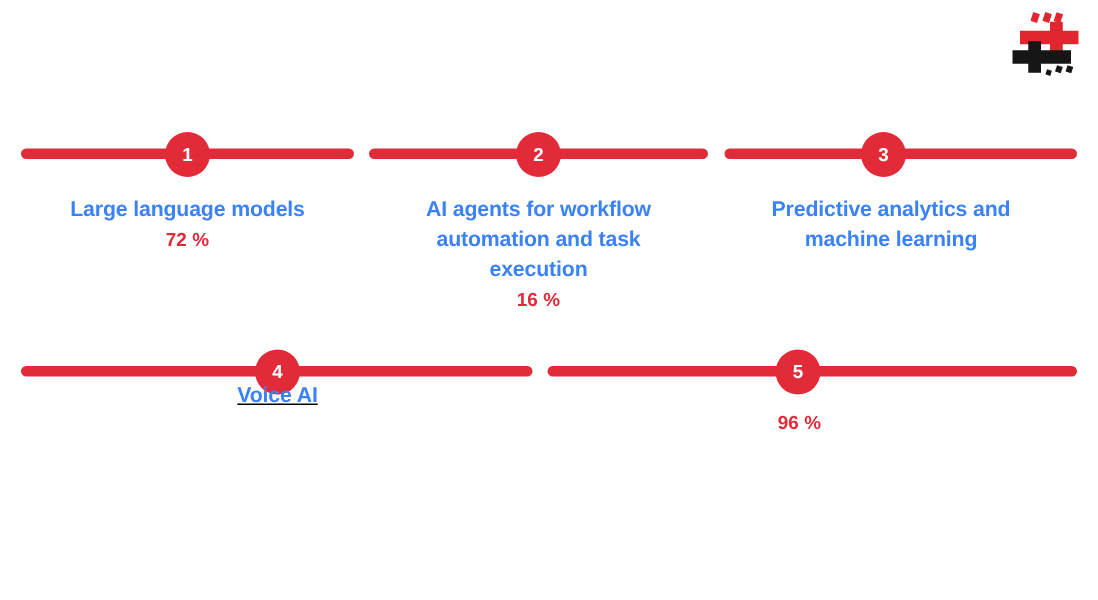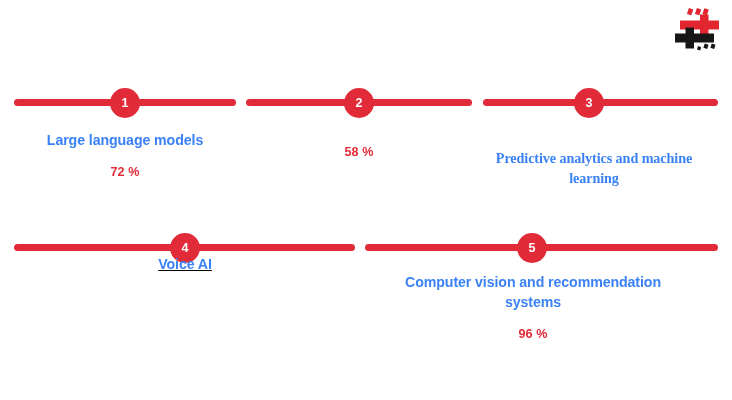--- a/index.html
+++ b/index.html
@@ -76,21 +76,21 @@
     font-weight: 700;
     color: #3b82f6;
     line-height: 1.42;
     letter-spacing: -0.1px;
   }
   .caption .pct {
     font-size: 12.6px;
     font-weight: 700;
     color: #e12b39;
     line-height: 1.5;
-    margin-top: 13px;
+    margin-top: 1px;
     letter-spacing: 0.1px;
   }
 </style>
 </head>
 <body>
 
 <div class="stage">
 
   <div class="logo">
     <svg width="48" height="46" viewBox="0 0 48 46">
@@ -120,38 +120,38 @@
     <div class="track" style="left:483px; width:235px;"></div>
     <div class="knob" style="left:574px;">3</div>
   </div>
 
   <div class="caption" style="left:18px; top:130px; width:214px;">
     <div class="label">Large language models</div>
     <div class="pct">72 %</div>
   </div>
 
   <div class="caption" style="left:259px; top:130px; width:200px;">
-    <div class="pct">58 %</div>
+    <div class="label">AI agents for workflow automation and task execution</div>
+    <div class="pct">16 %</div>
   </div>
 
-  <div class="caption" style="left:489px; top:148px; width:210px;font-family:Liberation Serif, serif;">
+  <div class="caption" style="left:489px; top:130px; width:210px;">
     <div class="label">Predictive analytics and machine learning</div>
   </div>
 
   <div class="row row-2">
 
     <div class="track" style="left:14px; width:341px;"></div>
     <div class="knob" style="left:170px;">4</div>
 
     <div class="track" style="left:365px; width:353px;"></div>
     <div class="knob" style="left:517px;">5</div>
   </div>
 
   <div class="caption" style="left:85px; top:254px; width:200px;text-decoration:underline;">
     <div class="label">Voice AI</div>
   </div>
 
   <div class="caption" style="left:382px; top:272px; width:302px;">
-    <div class="label">Computer vision and recommendation systems</div>
     <div class="pct">96 %</div>
   </div>
 
 </div>
 
 </body></html>

